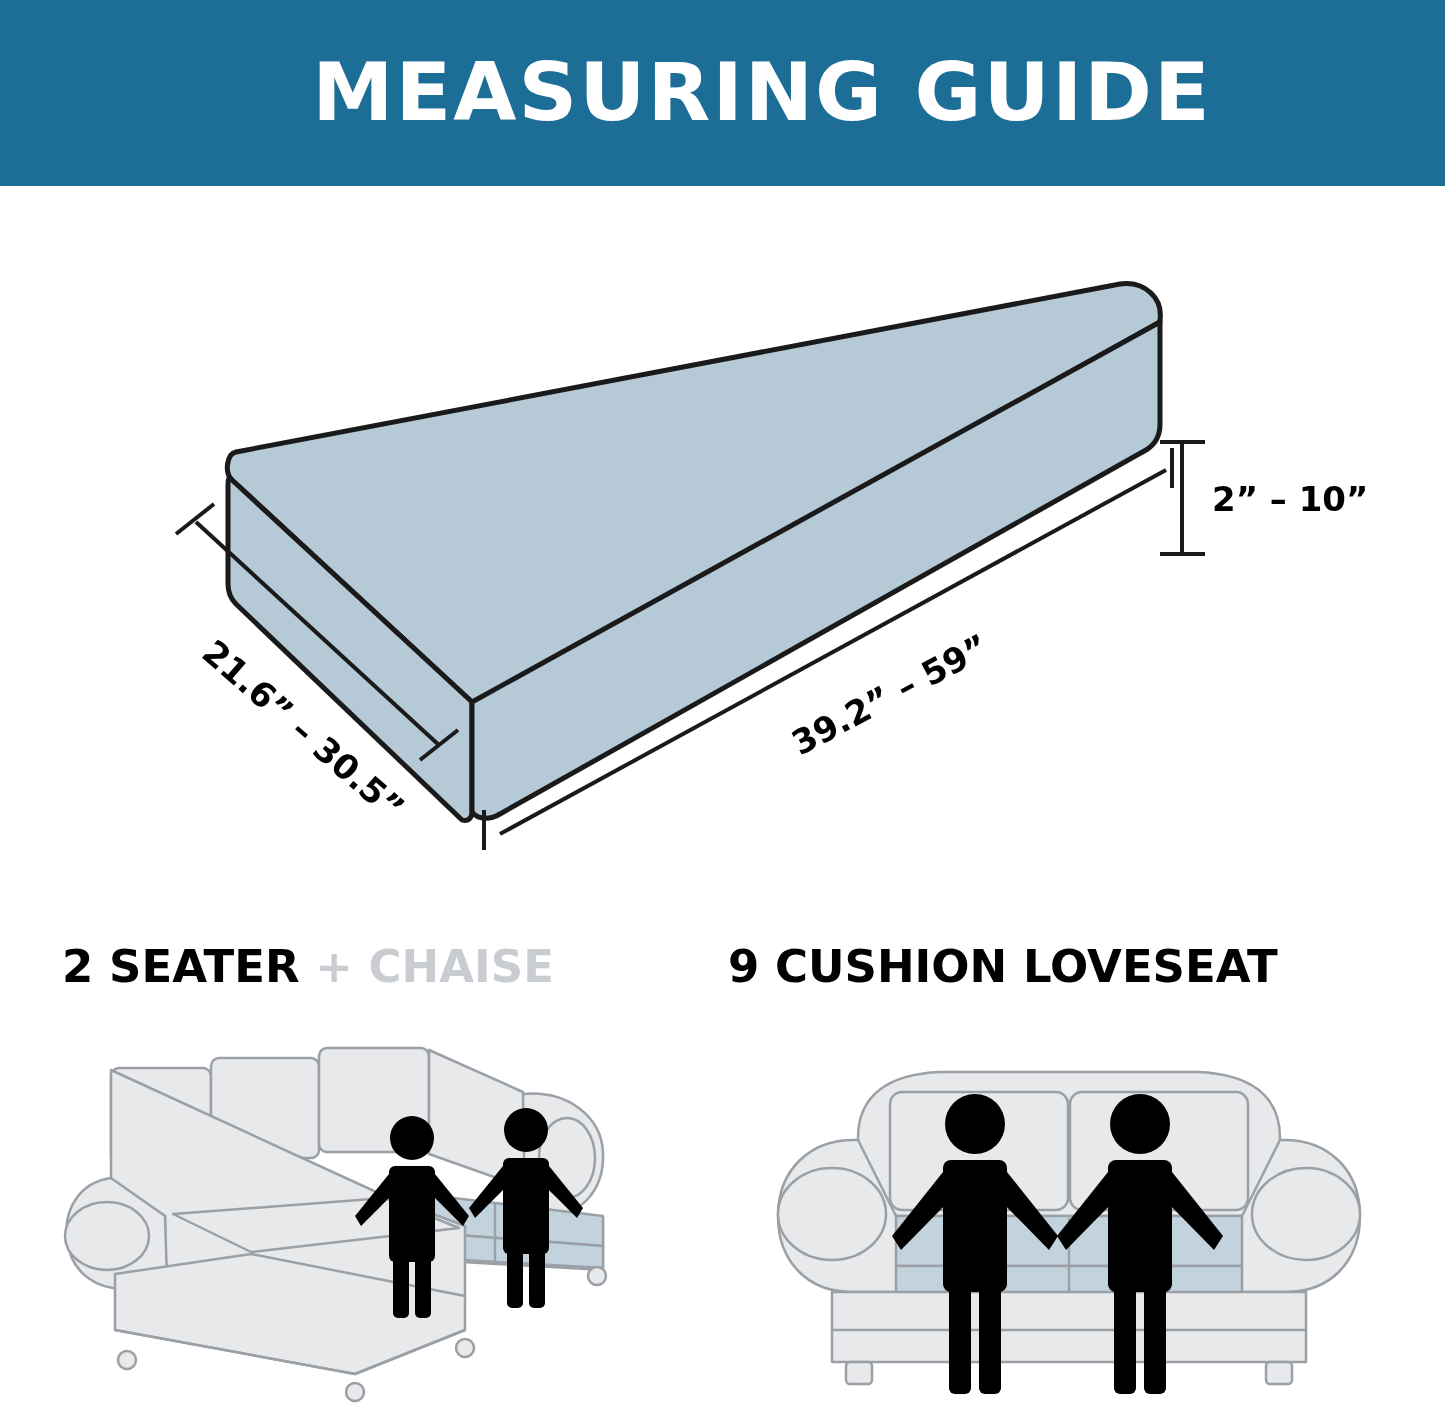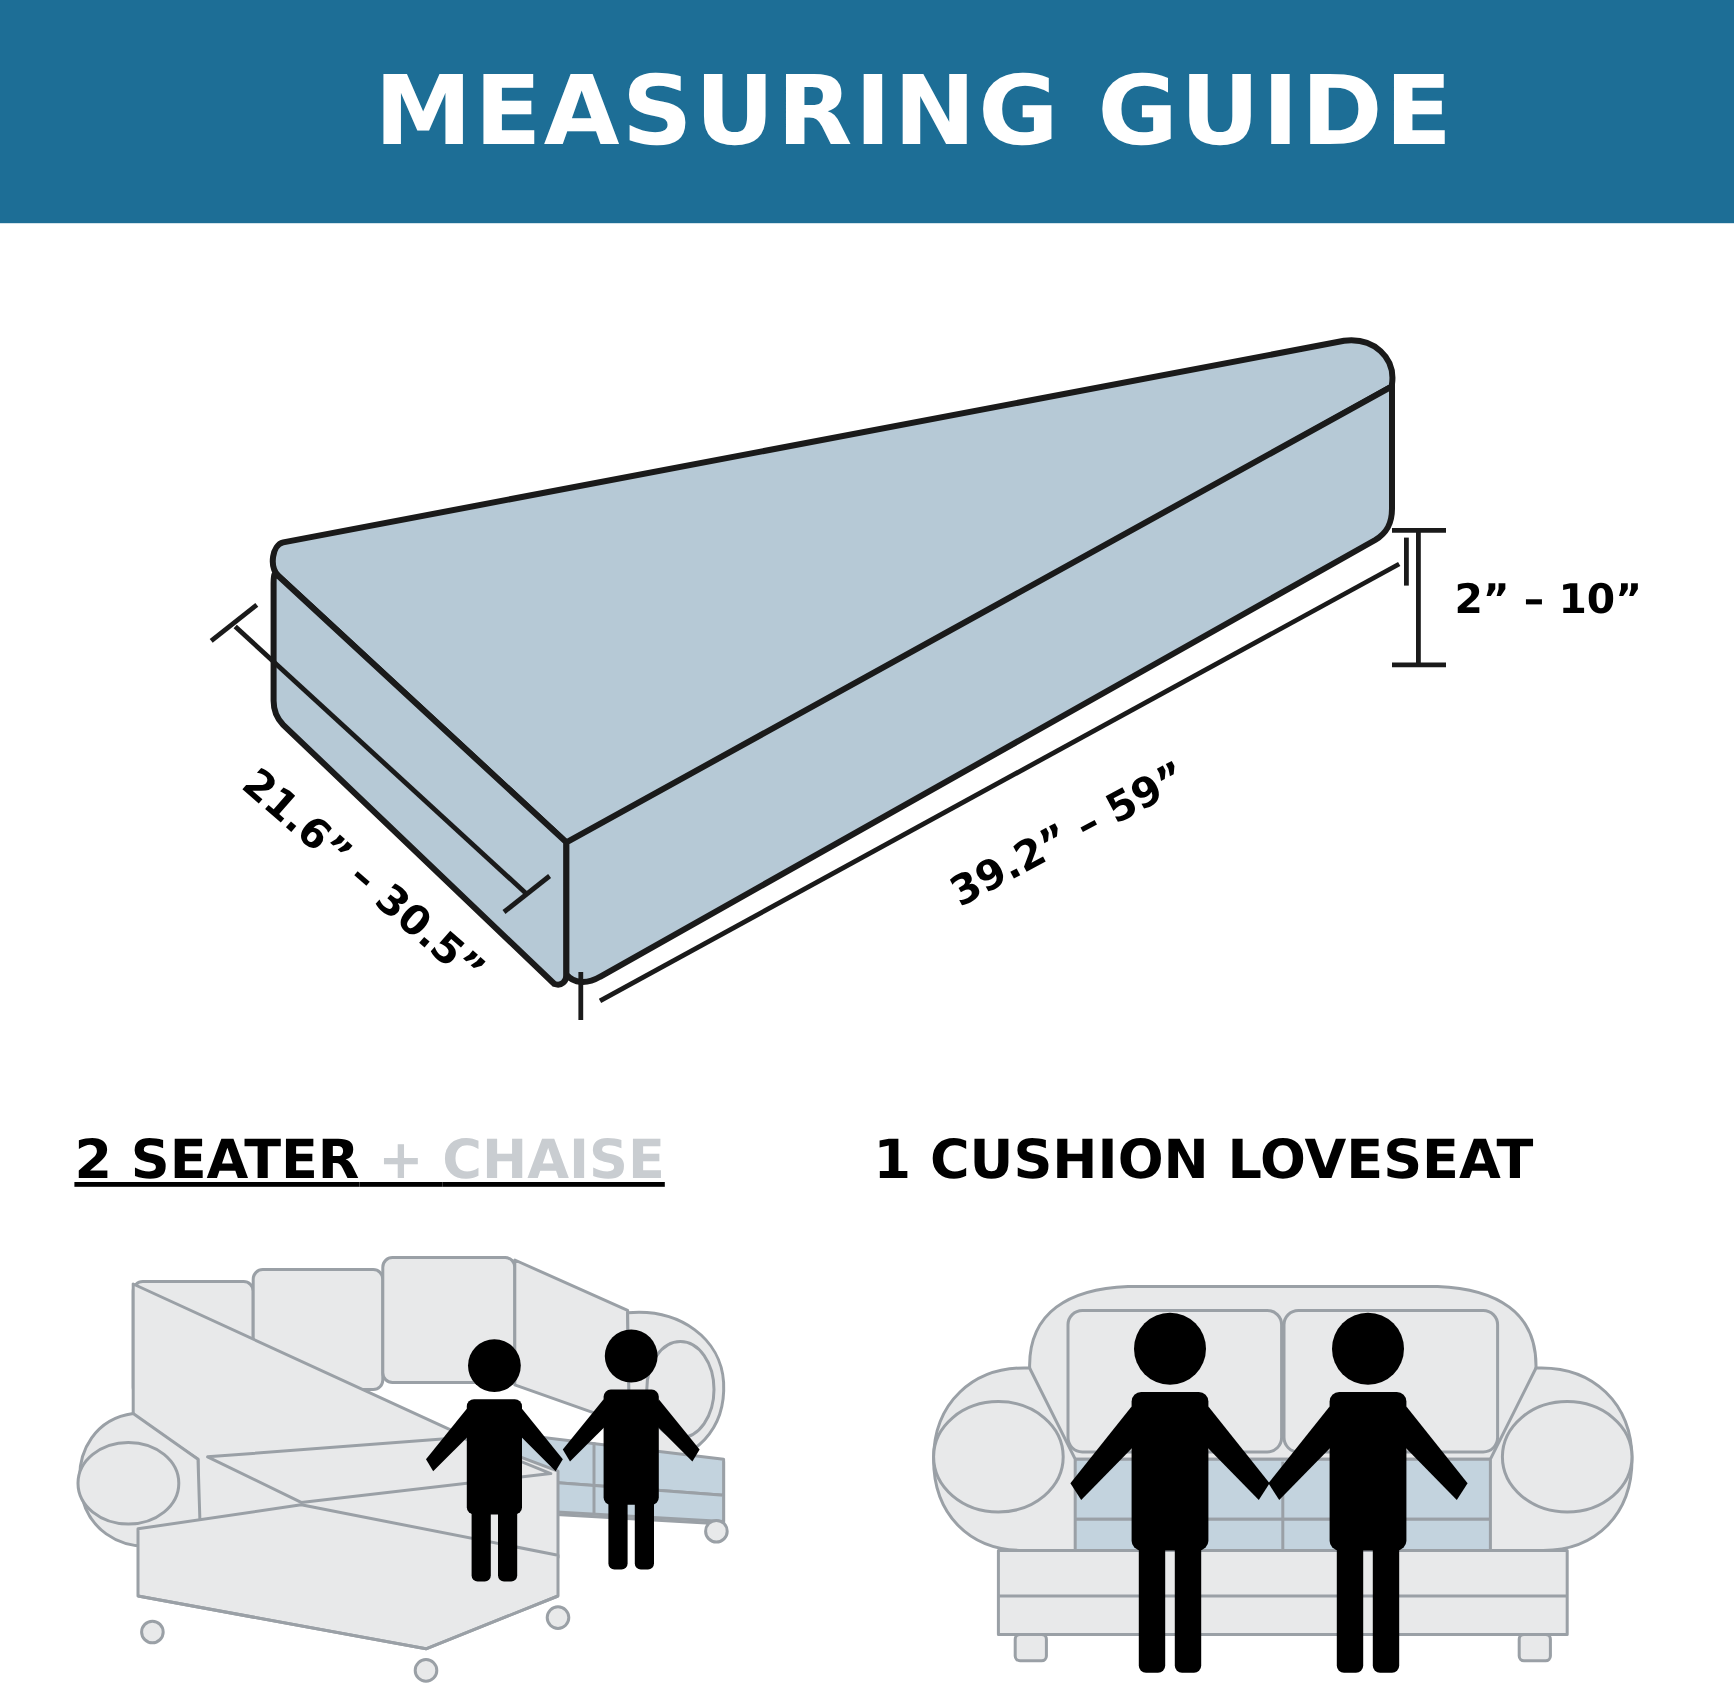--- a/index.html
+++ b/index.html
@@ -68,21 +68,21 @@
   .sec-title {
     position: absolute;
     font-family: "DejaVu Sans", sans-serif;
     font-weight: bold;
     font-size: 45px;
     color: #000000;
     white-space: nowrap;
     letter-spacing: 0px;
     line-height: 1;
   }
-  #title-left { left: 62px; top: 0; text-decoration: underline; }
+  #title-left { left: 62px; top: 0; }
   #title-right { left: 728px; top: 0; }
   .muted { color: #c9cdd1; }
 
   
   .sofa-left {
     position: absolute;
     left: 55px;
     top: 1030px;
     width: 640px;
     height: 380px;
@@ -142,21 +142,21 @@
       </g>
       <text x="800" y="570" font-family="DejaVu Sans, sans-serif" font-size="34" font-weight="bold" fill="#000000" transform="rotate(-28 800 570)">39.2” – 59”</text>
     </svg>
   </div>
 
   <div class="section-titles">
     <div class="sec-title" id="title-left">
       <span>2 SEATER</span><span class="muted"> + </span><span class="muted">CHAISE</span>
     </div>
     <div class="sec-title" id="title-right">
-      <span>1 CUSHION LOVESEAT</span>
+      <span>9 CUSHION LOVESEAT</span>
     </div>
   </div>
 
   <div class="sofa-left">
     <svg width="640" height="380" viewBox="0 0 640 380" xmlns="http://www.w3.org/2000/svg">
       <g stroke="#9aa0a6" stroke-width="2.5" stroke-linejoin="round">
 
         <rect x="56" y="38" width="100" height="96" rx="8" fill="#e8e9ea"></rect>
         <rect x="156" y="28" width="108" height="100" rx="8" fill="#e8e9ea"></rect>
         <rect x="264" y="18" width="110" height="104" rx="8" fill="#e8e9ea"></rect>

